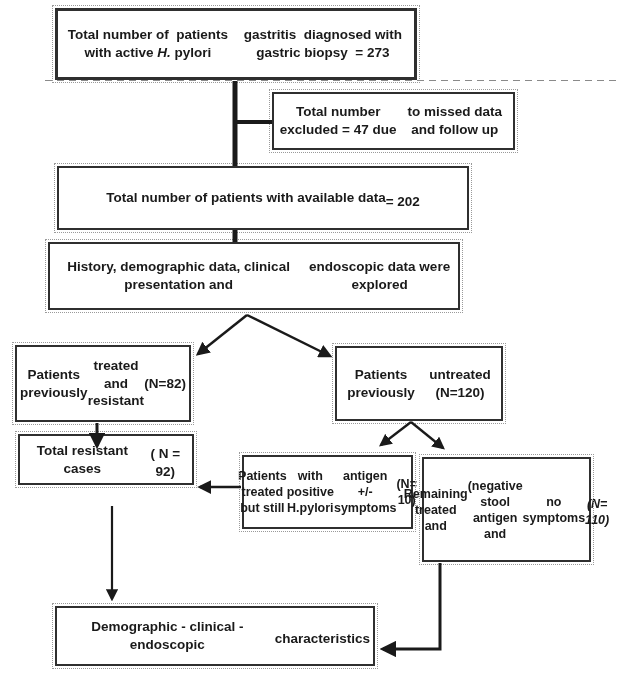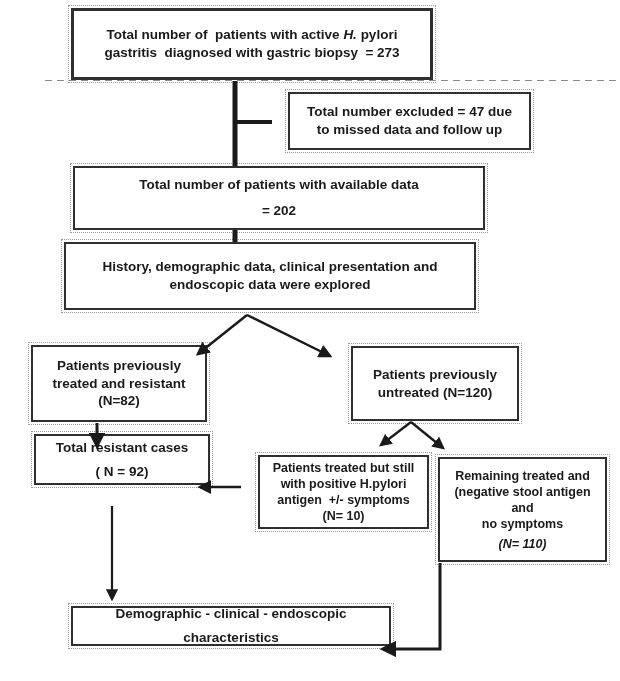--- a/index.html
+++ b/index.html
@@ -4,24 +4,23 @@
 <style>
   html,body{margin:0;padding:0;background:#ffffff;}
   .page{
     position:relative;width:620px;height:681px;background:#ffffff;overflow:hidden;
     font-family:"Liberation Sans",sans-serif;color:#1a1a1a;
   }
   .box{
     position:absolute;box-sizing:border-box;background:#ffffff;
     border:2px solid #2f2f2f;
     outline:1px dotted #9a9a9a;outline-offset:2px;
-    display:flex;flex-direction:column;justify-content:center;align-items:center;
+    display:flex;flex-direction:row;justify-content:center;align-items:center;
     text-align:center;font-weight:700;font-size:13.5px;line-height:1.32;
     padding:17px 3px;
-    margin-left:16px;
   }
   .box.tight{font-size:12.5px;line-height:1.28;}
   .ln{white-space:pre-wrap;}
   .gap6{margin-top:6px;}
   .gap8{margin-top:8px;}
   .gap4{margin-top:4px;font-style:italic;}
   svg.overlay{position:absolute;left:0;top:0;pointer-events:none;}
 </style>
 </head>
 <body>
@@ -71,21 +70,21 @@
     <div class="ln">(N= 10)</div>
   </div>
 
   <div class="box tight" style="left:422px;top:457px;width:169px;height:105px">
     <div class="ln">Remaining treated and</div>
     <div class="ln">(negative stool antigen and</div>
     <div class="ln">no symptoms</div>
     <div class="ln gap4">(N= 110)</div>
   </div>
 
-  <div class="box" style="left:55px;top:606px;width:320px;height:40px">
+  <div class="box" style="left:55px;top:606px;width:320px;height:60px">
     <div class="ln">Demographic - clinical - endoscopic</div>
     <div class="ln gap6">characteristics</div>
   </div>
 
   <svg class="overlay" width="620" height="681" viewBox="0 0 620 681">
     <defs>
       <marker id="arw" viewBox="0 0 10 10" refX="8" refY="5" markerWidth="5.5" markerHeight="5.5" orient="auto-start-reverse">
         <path d="M0,0 L10,5 L0,10 z" fill="#1a1a1a"></path>
       </marker>
     </defs>

